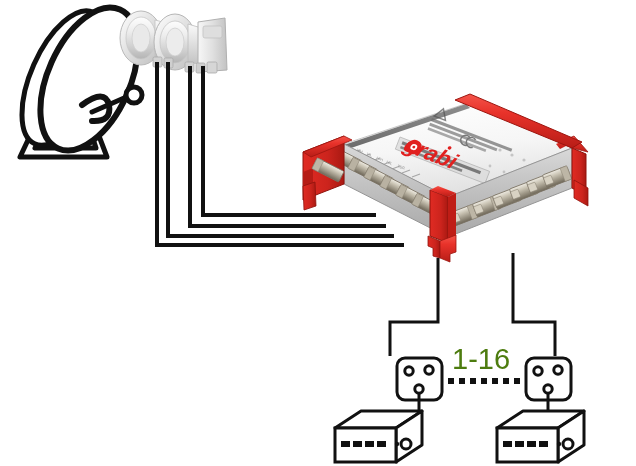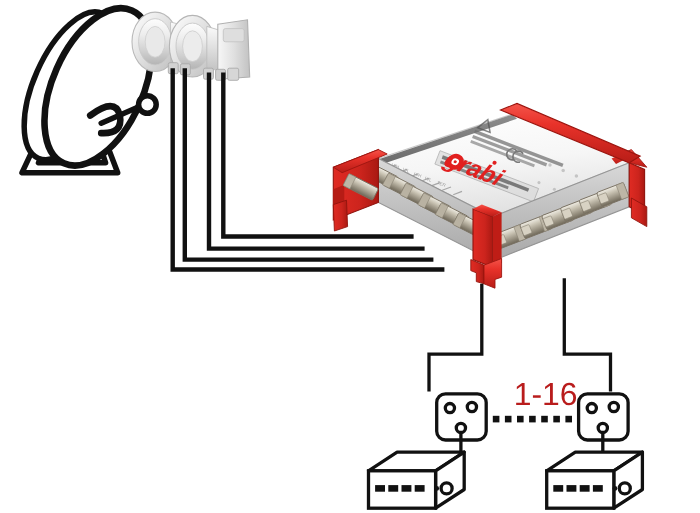--- a/index.html
+++ b/index.html
@@ -21,23 +21,23 @@
     position: absolute;
     left: 0;
     top: 0;
     width: 636px;
     height: 466px;
   }
   .label-1-16 {
     position: absolute;
     font-family: "Liberation Sans", sans-serif;
     font-size: 29px;
-    color: #b91c1c;
+    color: #4d7c0f;
     letter-spacing: 0px;
-    left: 467px;
+    left: 452px;
     top: 343px;
     white-space: nowrap;
   }
 </style>
 </head>
 <body>
 
 <div id="stage">
 
   <svg class="layer" viewBox="0 0 636 466">

